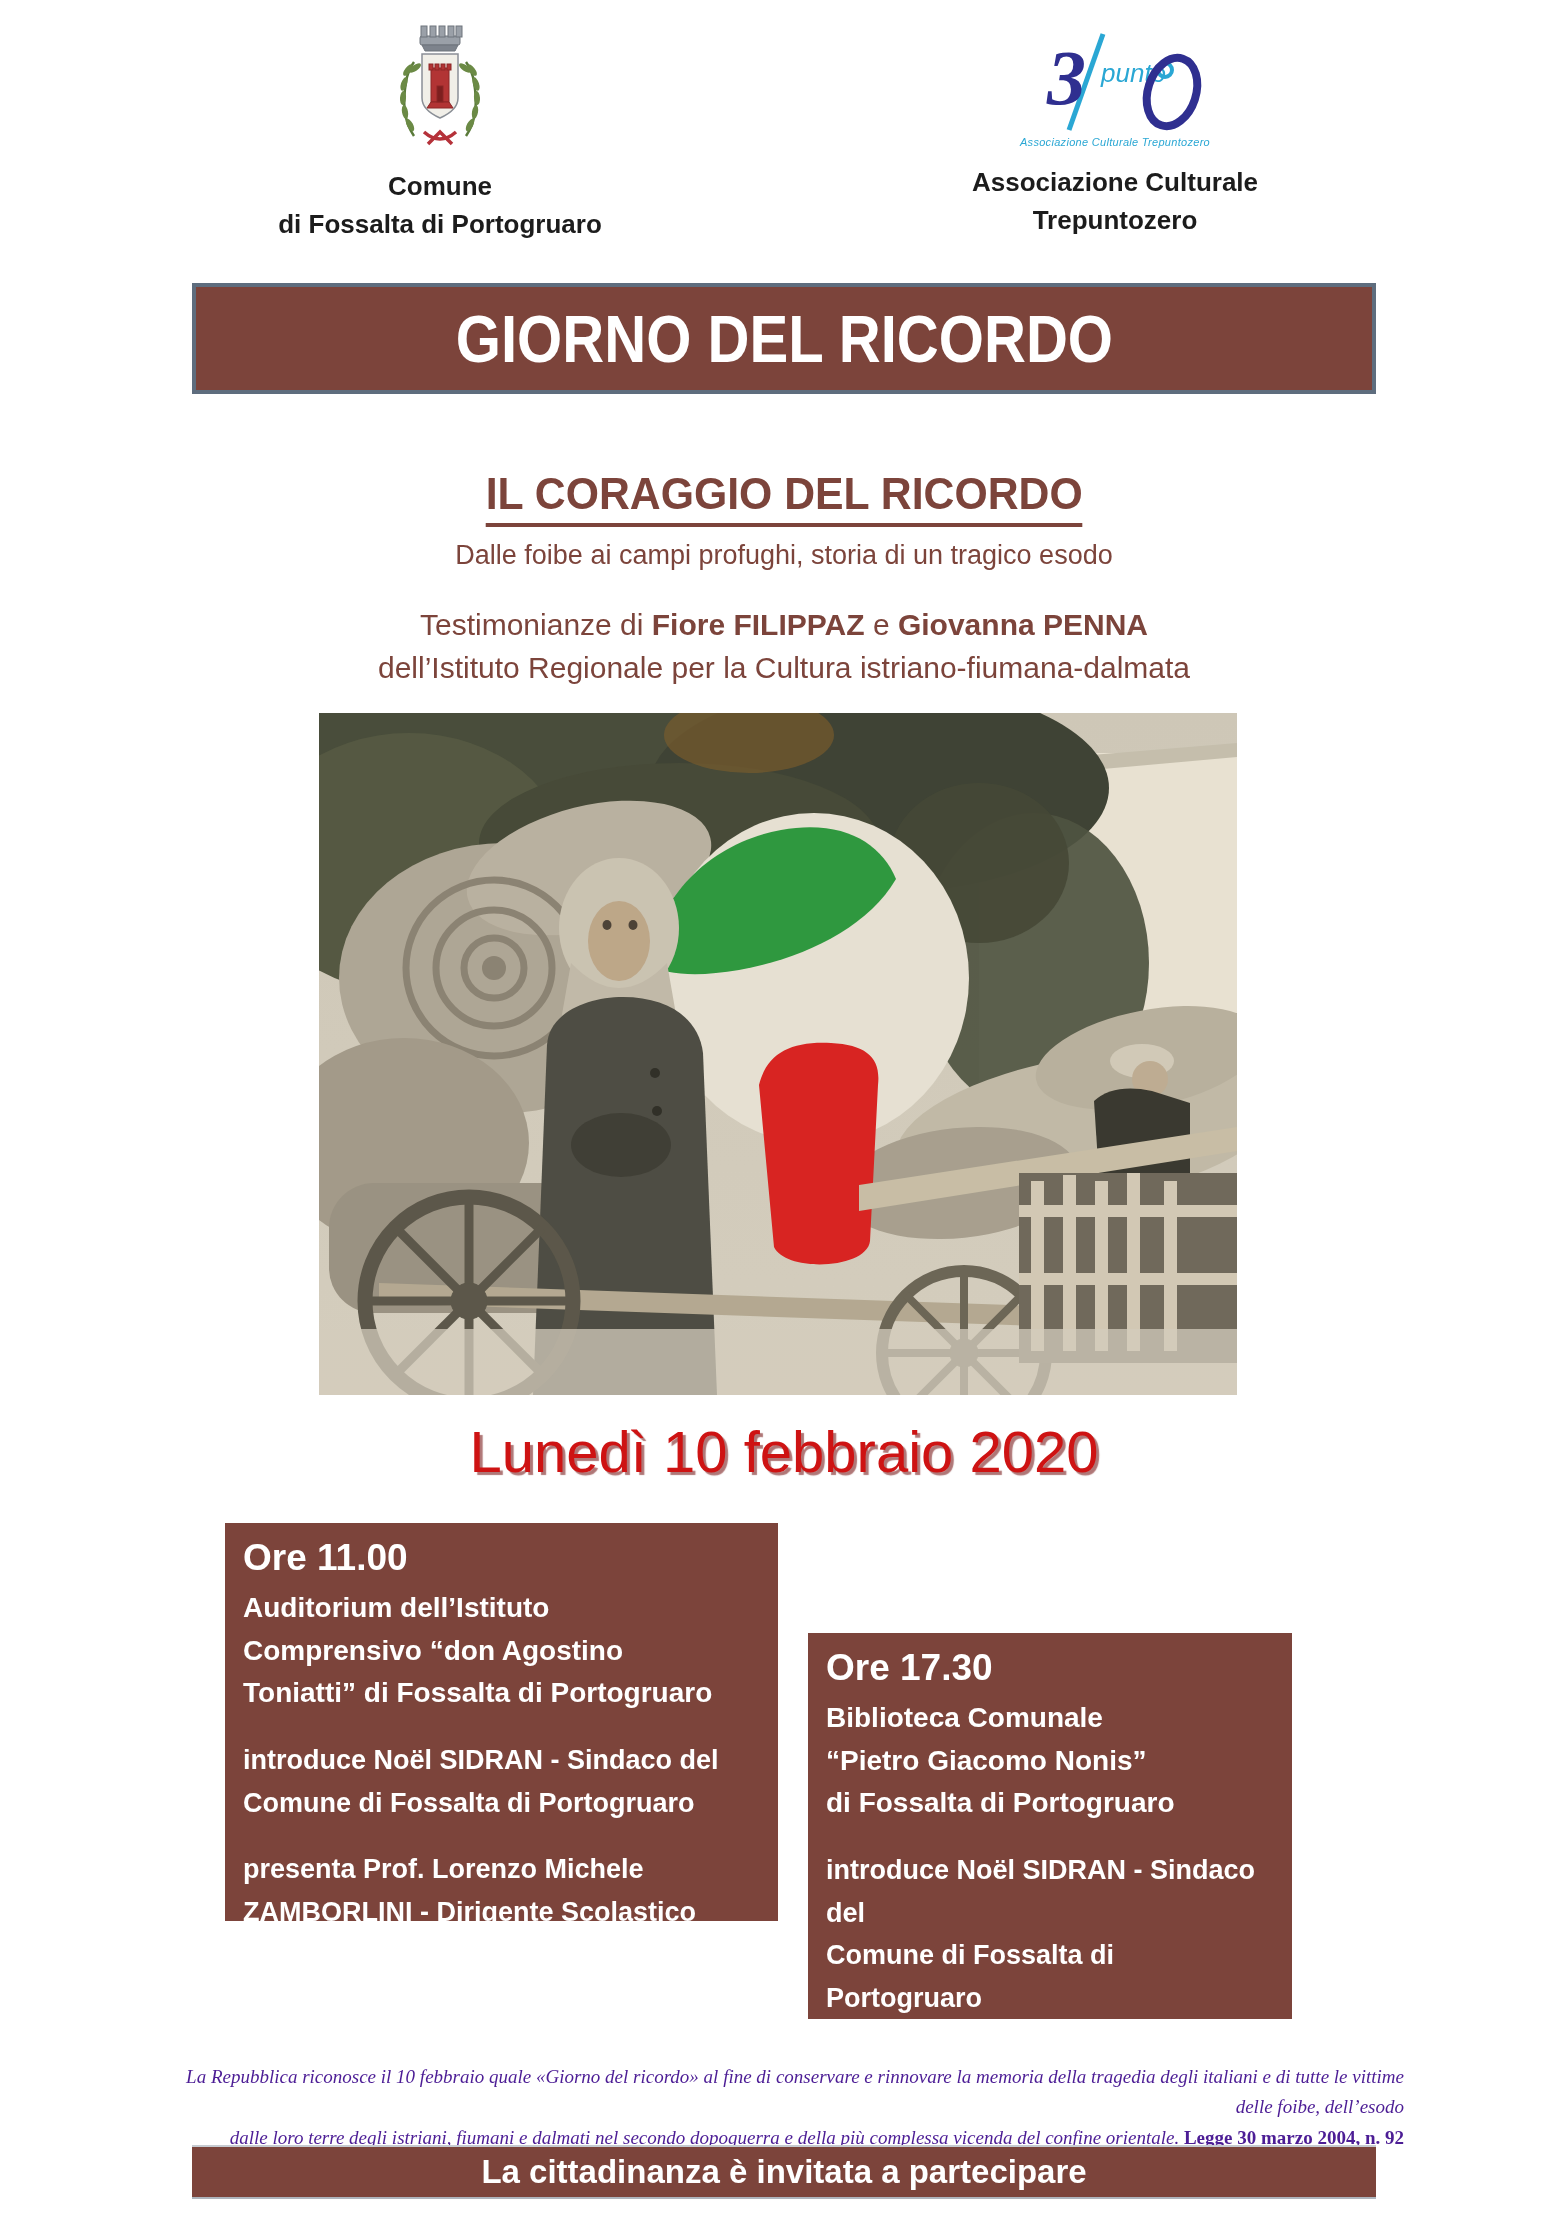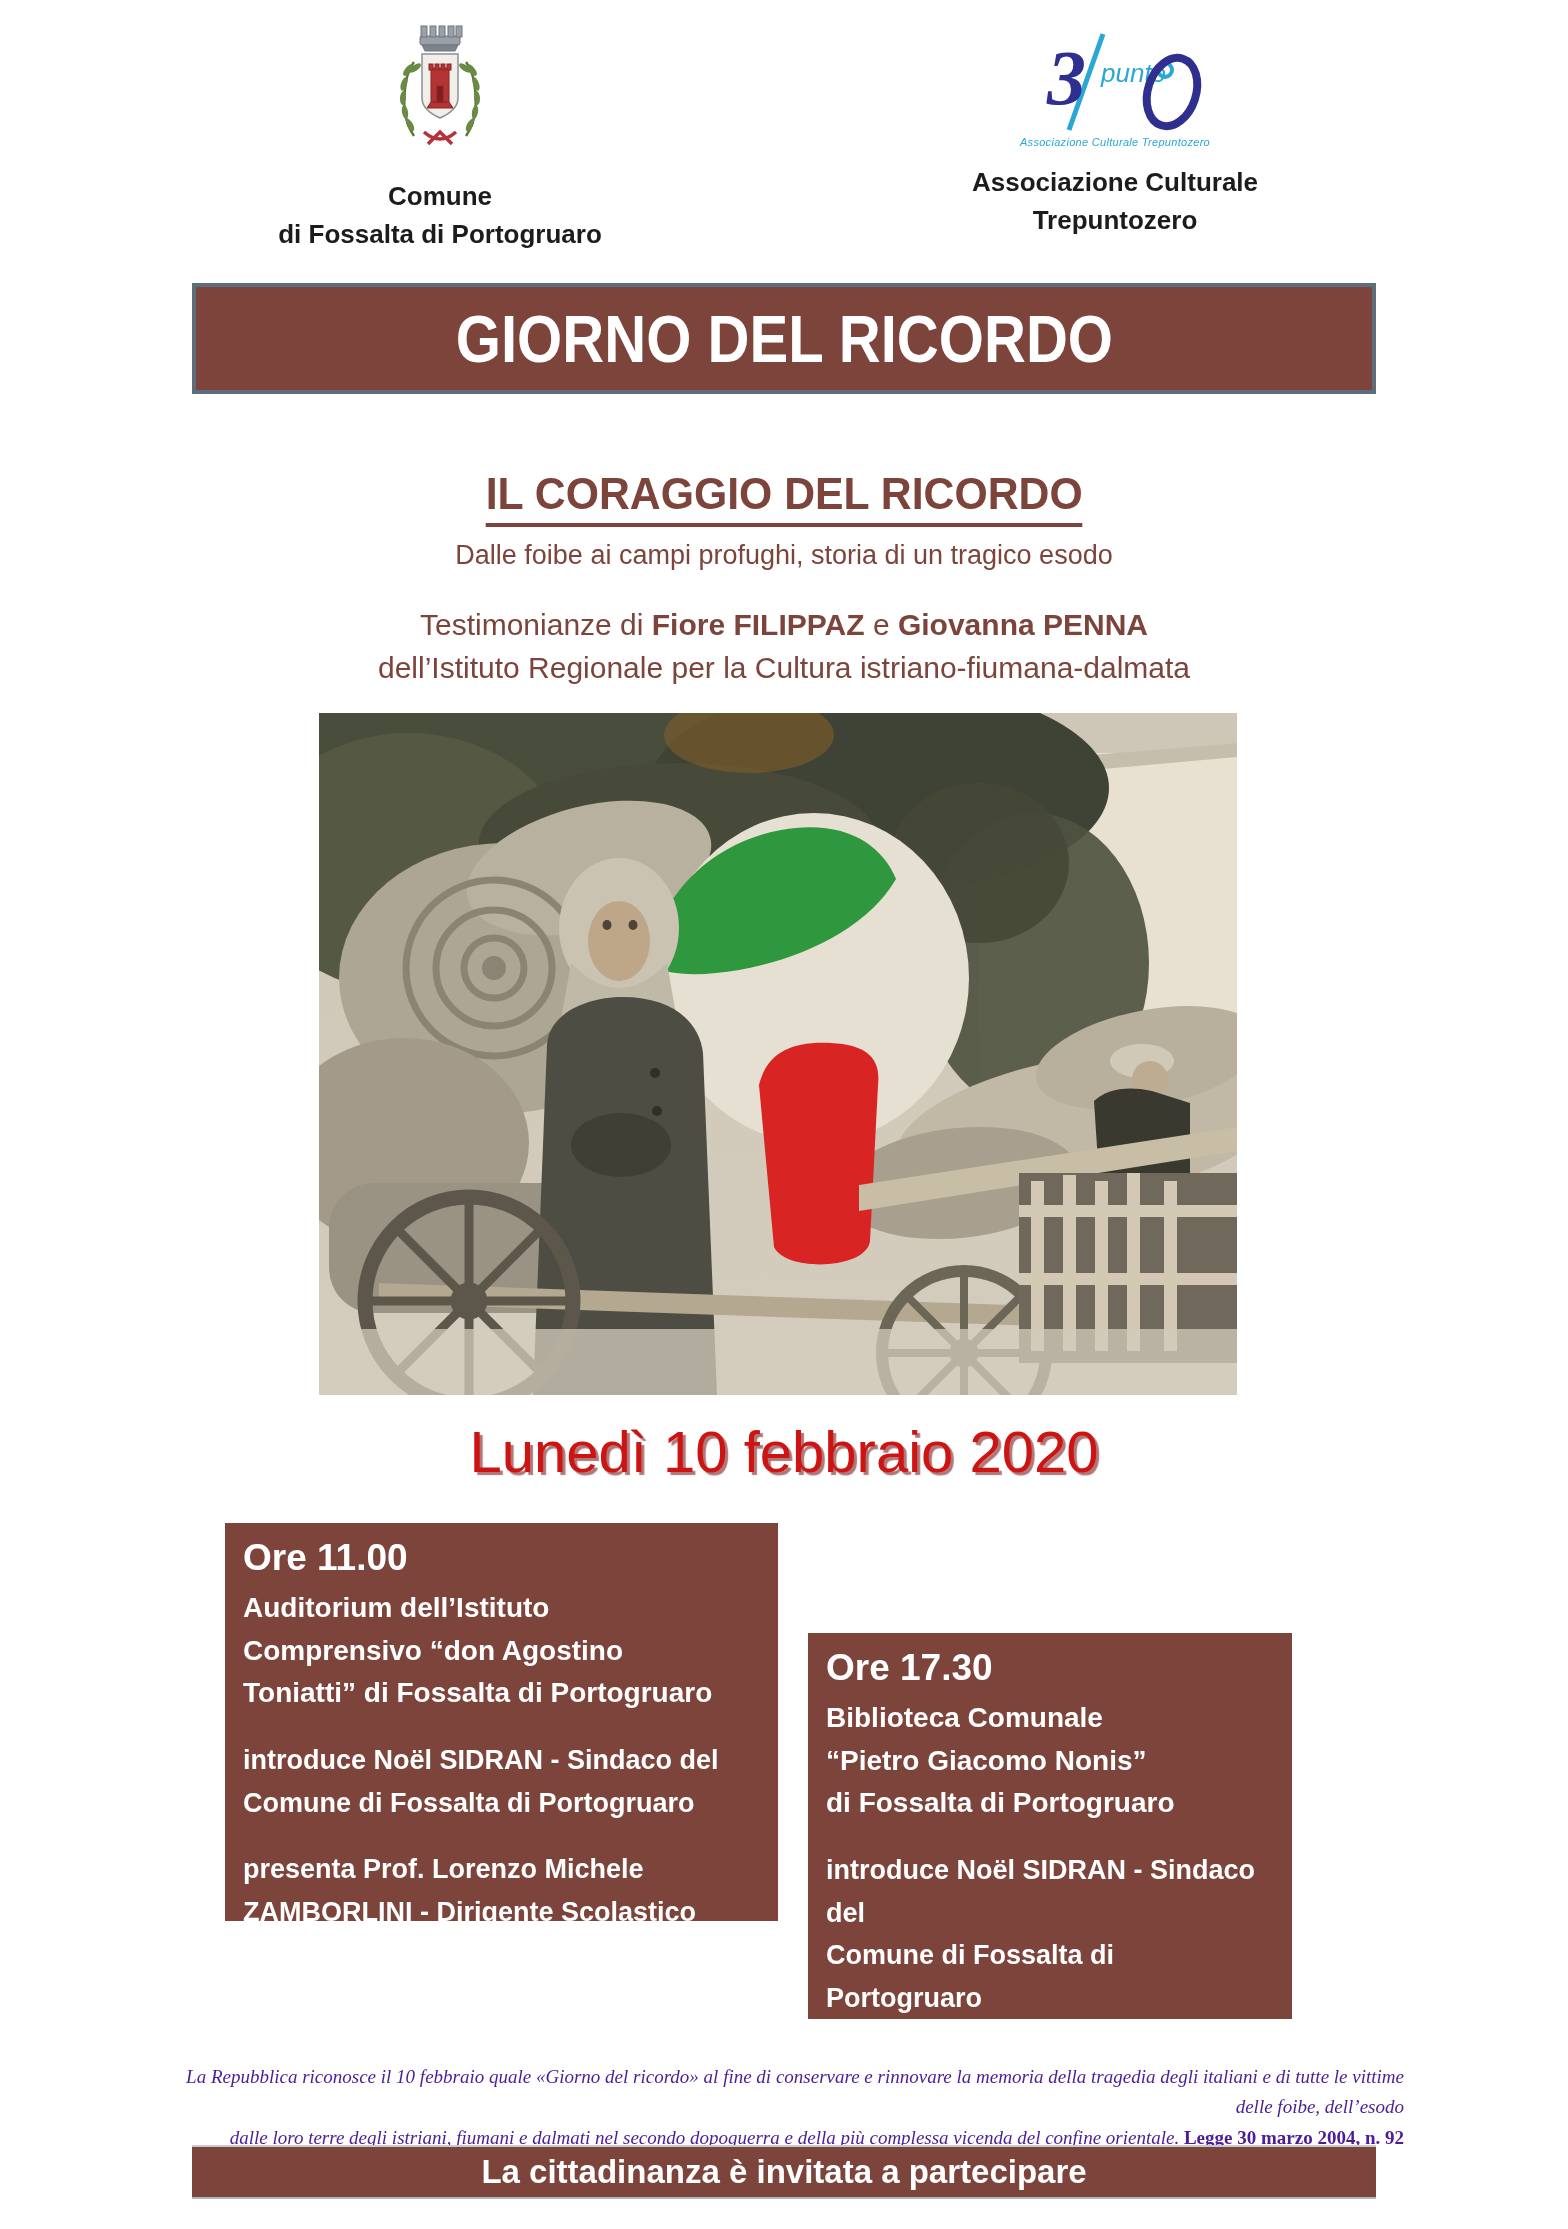--- a/index.html
+++ b/index.html
@@ -13,21 +13,21 @@
   .org-left{left:250px;top:24px;width:380px;}
   .org-right{left:925px;top:30px;width:380px;}
   .org .logo-wrap{display:flex;justify-content:center;}
   .org-caption{
     margin-top:2px;color:#2aa7d4;font-size:11px;font-style:italic;letter-spacing:.3px;
   }
   .org-name{
     margin-top:16px;color:#1c1c1c;font-weight:bold;font-size:26px;line-height:1.45;
     white-space:pre-line;
   }
-  .org-left .org-name{margin-top:22px;}
+  .org-left .org-name{margin-top:12px;}
   
   .banner{
     position:absolute;left:192px;top:283px;width:1184px;height:111px;
     background:#7c443b;border:4px solid #5e6d7e;box-sizing:border-box;
     display:flex;align-items:center;justify-content:center;
   }
   .banner-title{
     color:#ffffff;font-weight:bold;font-size:66px;letter-spacing:0;
     transform:scaleX(.88);transform-origin:center;white-space:nowrap;
   }

